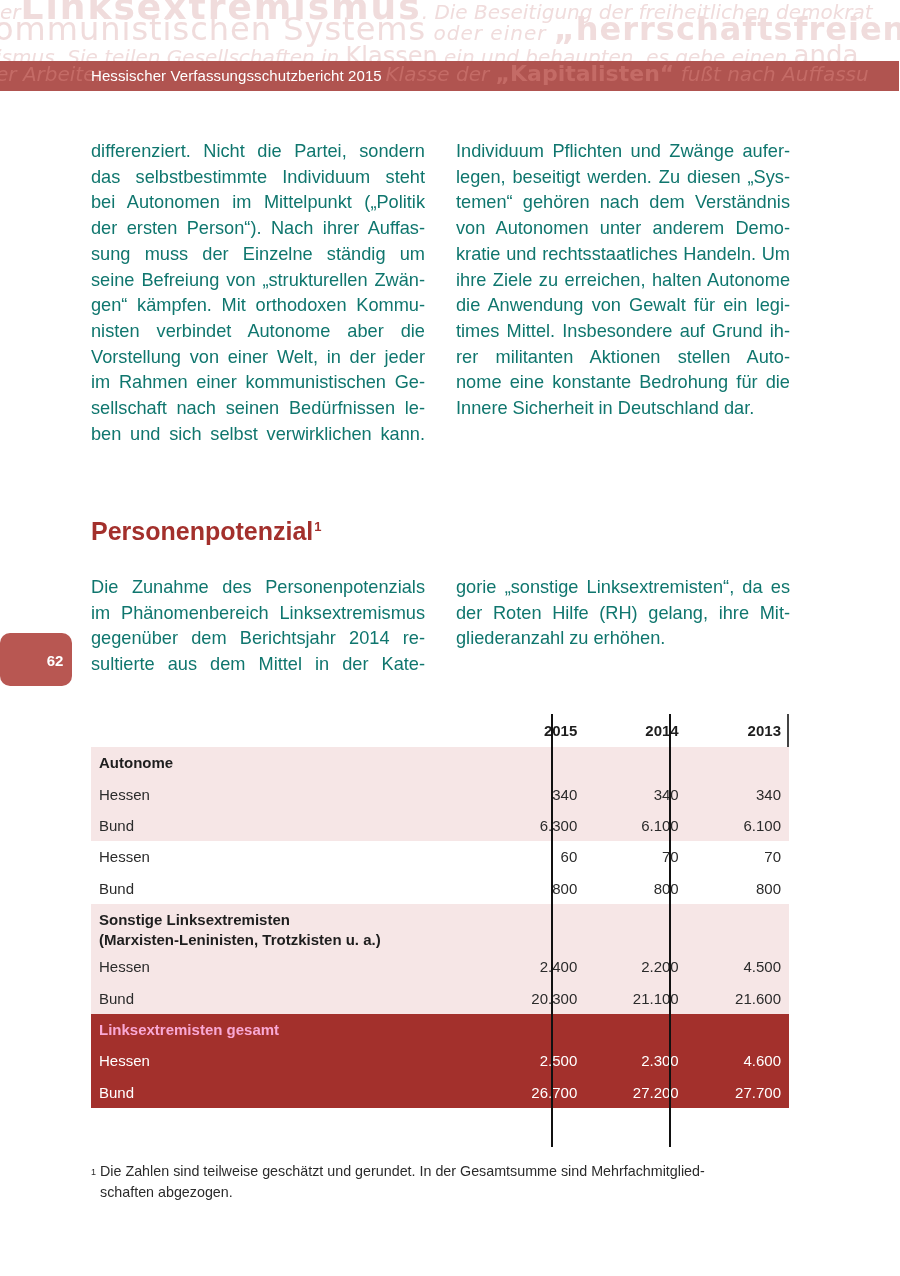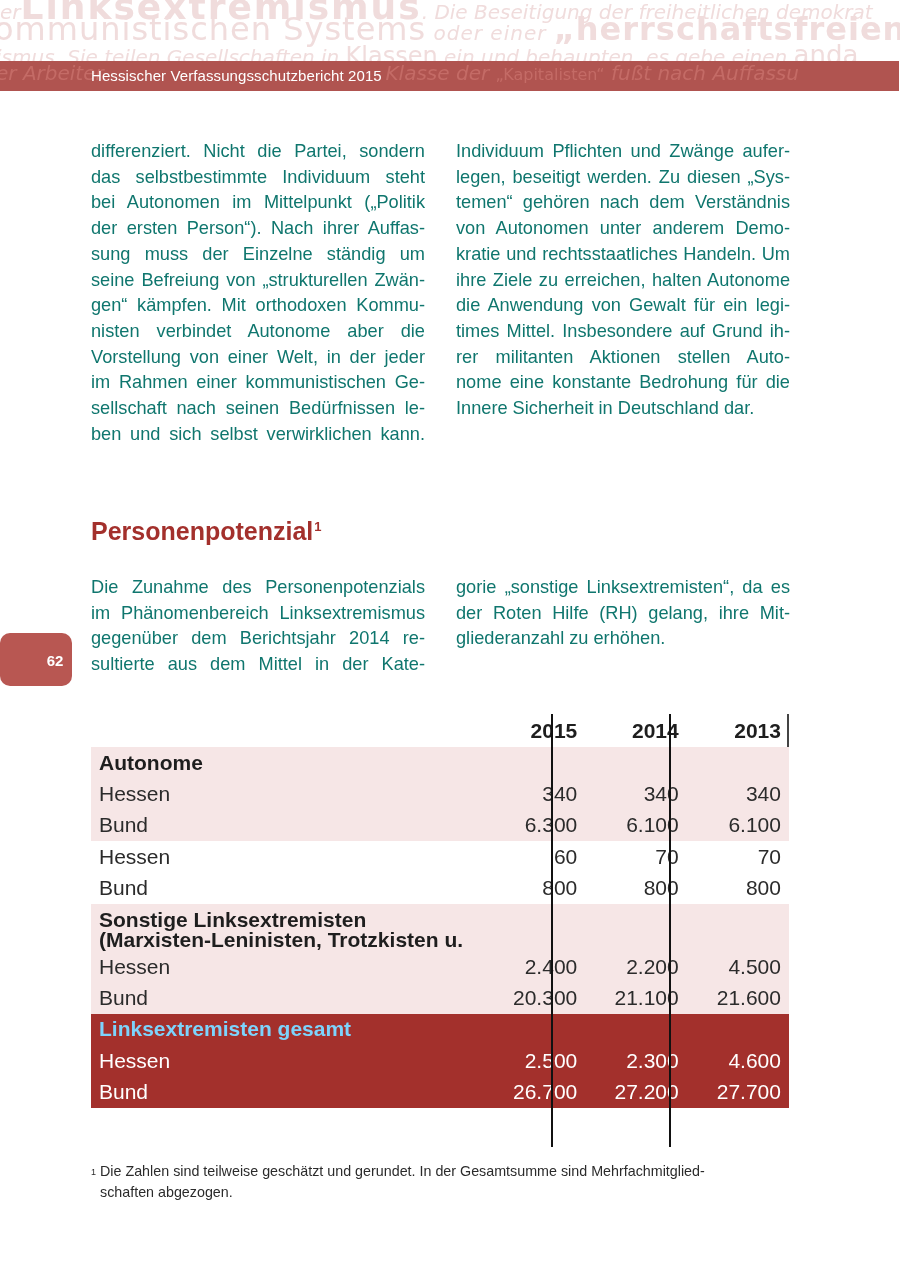--- a/index.html
+++ b/index.html
@@ -14,48 +14,48 @@
     .wm-l1 .it { font-style: italic; font-size: 20px; font-family: "DejaVu Sans", sans-serif; }
     .wm-l2 { top: 10px; left: -6px; font-size: 32px; letter-spacing: 1px; }
     .wm-l2 .it { font-style: italic; font-size: 20px; }
     .wm-l2 .big { font-weight: bold; font-size: 32px; }
     .wm-l3 { top: 40px; left: -4px; font-size: 20px; font-style: italic; }
     .wm-l3 .big { font-style: normal; font-size: 24px; }
     .wm-l3 .bigb { font-style: normal; font-size: 26px; font-weight: normal; }
 
     .header-band { position: absolute; left: 0; top: 61px; width: 899px; height: 30px; background: #b05450; overflow: hidden; }
     .header-band .ghost { position: absolute; left: -4px; top: 0px; white-space: nowrap; color: #c46b66; font-size: 20px; font-style: italic; }
-    .header-band .ghost .big { font-style: normal; font-weight: normal; font-size: 16px; }
+    .header-band .ghost .big { font-style: normal; font-weight: bold; font-size: 22px; }
     .header-title { position: absolute; left: 91px; top: 6px; color: #ffffff; font-size: 15px; font-family: "Liberation Sans", sans-serif; font-weight: normal; letter-spacing: 0.1px; }
 
     
     .col { position: absolute; width: 334px; font-family: "Liberation Sans", sans-serif; font-size: 18.2px; line-height: 25.7px; color: #0f766e; text-align: justify; }
     .col .ln { display: block; text-align: justify; text-align-last: justify; white-space: nowrap; }
     .col .ln.last { text-align-last: left; }
 
     .section-heading { position: absolute; left: 91px; top: 517px; color: #a3302c; font-family: "Liberation Sans", sans-serif; font-weight: bold; font-size: 25px; }
     .section-heading sup { font-size: 13px; vertical-align: top; position: relative; top: 2px; margin-left: 1px; }
 
     .page-tab { position: absolute; left: 0; top: 633px; width: 72px; height: 53px; background: #b85752; color: #ffffff; font-family: "Liberation Sans", sans-serif; font-weight: bold; font-size: 15px; display: flex; align-items: center; justify-content: center; padding-left: 38px; padding-top: 2px; border-radius: 10px; }
 
     
-    .tbl { position: absolute; left: 91px; top: 714px; width: 698px; font-family: "Liberation Sans", sans-serif; font-size: 21px; }
+    .tbl { position: absolute; left: 91px; top: 714px; width: 698px; font-family: "Liberation Sans", sans-serif; font-size: 15px; }
     .tbl-row { position: relative; display: flex; height: 31.4px; align-items: center; }
     .tbl-row.tall { height: 47px; align-items: flex-start; padding-top: 6px; }
     .tbl-row .lbl { width: 461px; padding-left: 8px; }
     .tbl-row .num { width: 118px; text-align: right; padding-right: 8px; }
     .tbl-row .num.last { width: 119px; }
     .tbl-head { height: 33px; }
     .tbl-head .num { font-weight: bold; color: #1e1e1e; }
     .cat { font-weight: bold; color: #1e1e1e; }
     .cat-two { line-height: 20px; }
     .pink { background: #f6e6e6; }
     .white { background: #ffffff; }
     .red { background: #a3302c; color: #ffffff; }
-    .red .cat { color: #7dd3fc; }
+    .red .cat { color: #f9a8d4; }
     .tbl-row.red:first-of-type { }
     .vline { position: absolute; top: 714px; width: 1.6px; background: #111111; }
 
     .footnote { position: absolute; left: 91px; top: 1161px; width: 680px; font-family: "Liberation Sans", sans-serif; font-size: 14.3px; line-height: 21px; color: #2b2b2b; }
     .footnote sup { font-size: 9px; vertical-align: top; position: relative; top: 1px; margin-right: 4px; }
     .footnote .cont { display: block; padding-left: 9px; }
   </style>
 </head>
 <body>
 

